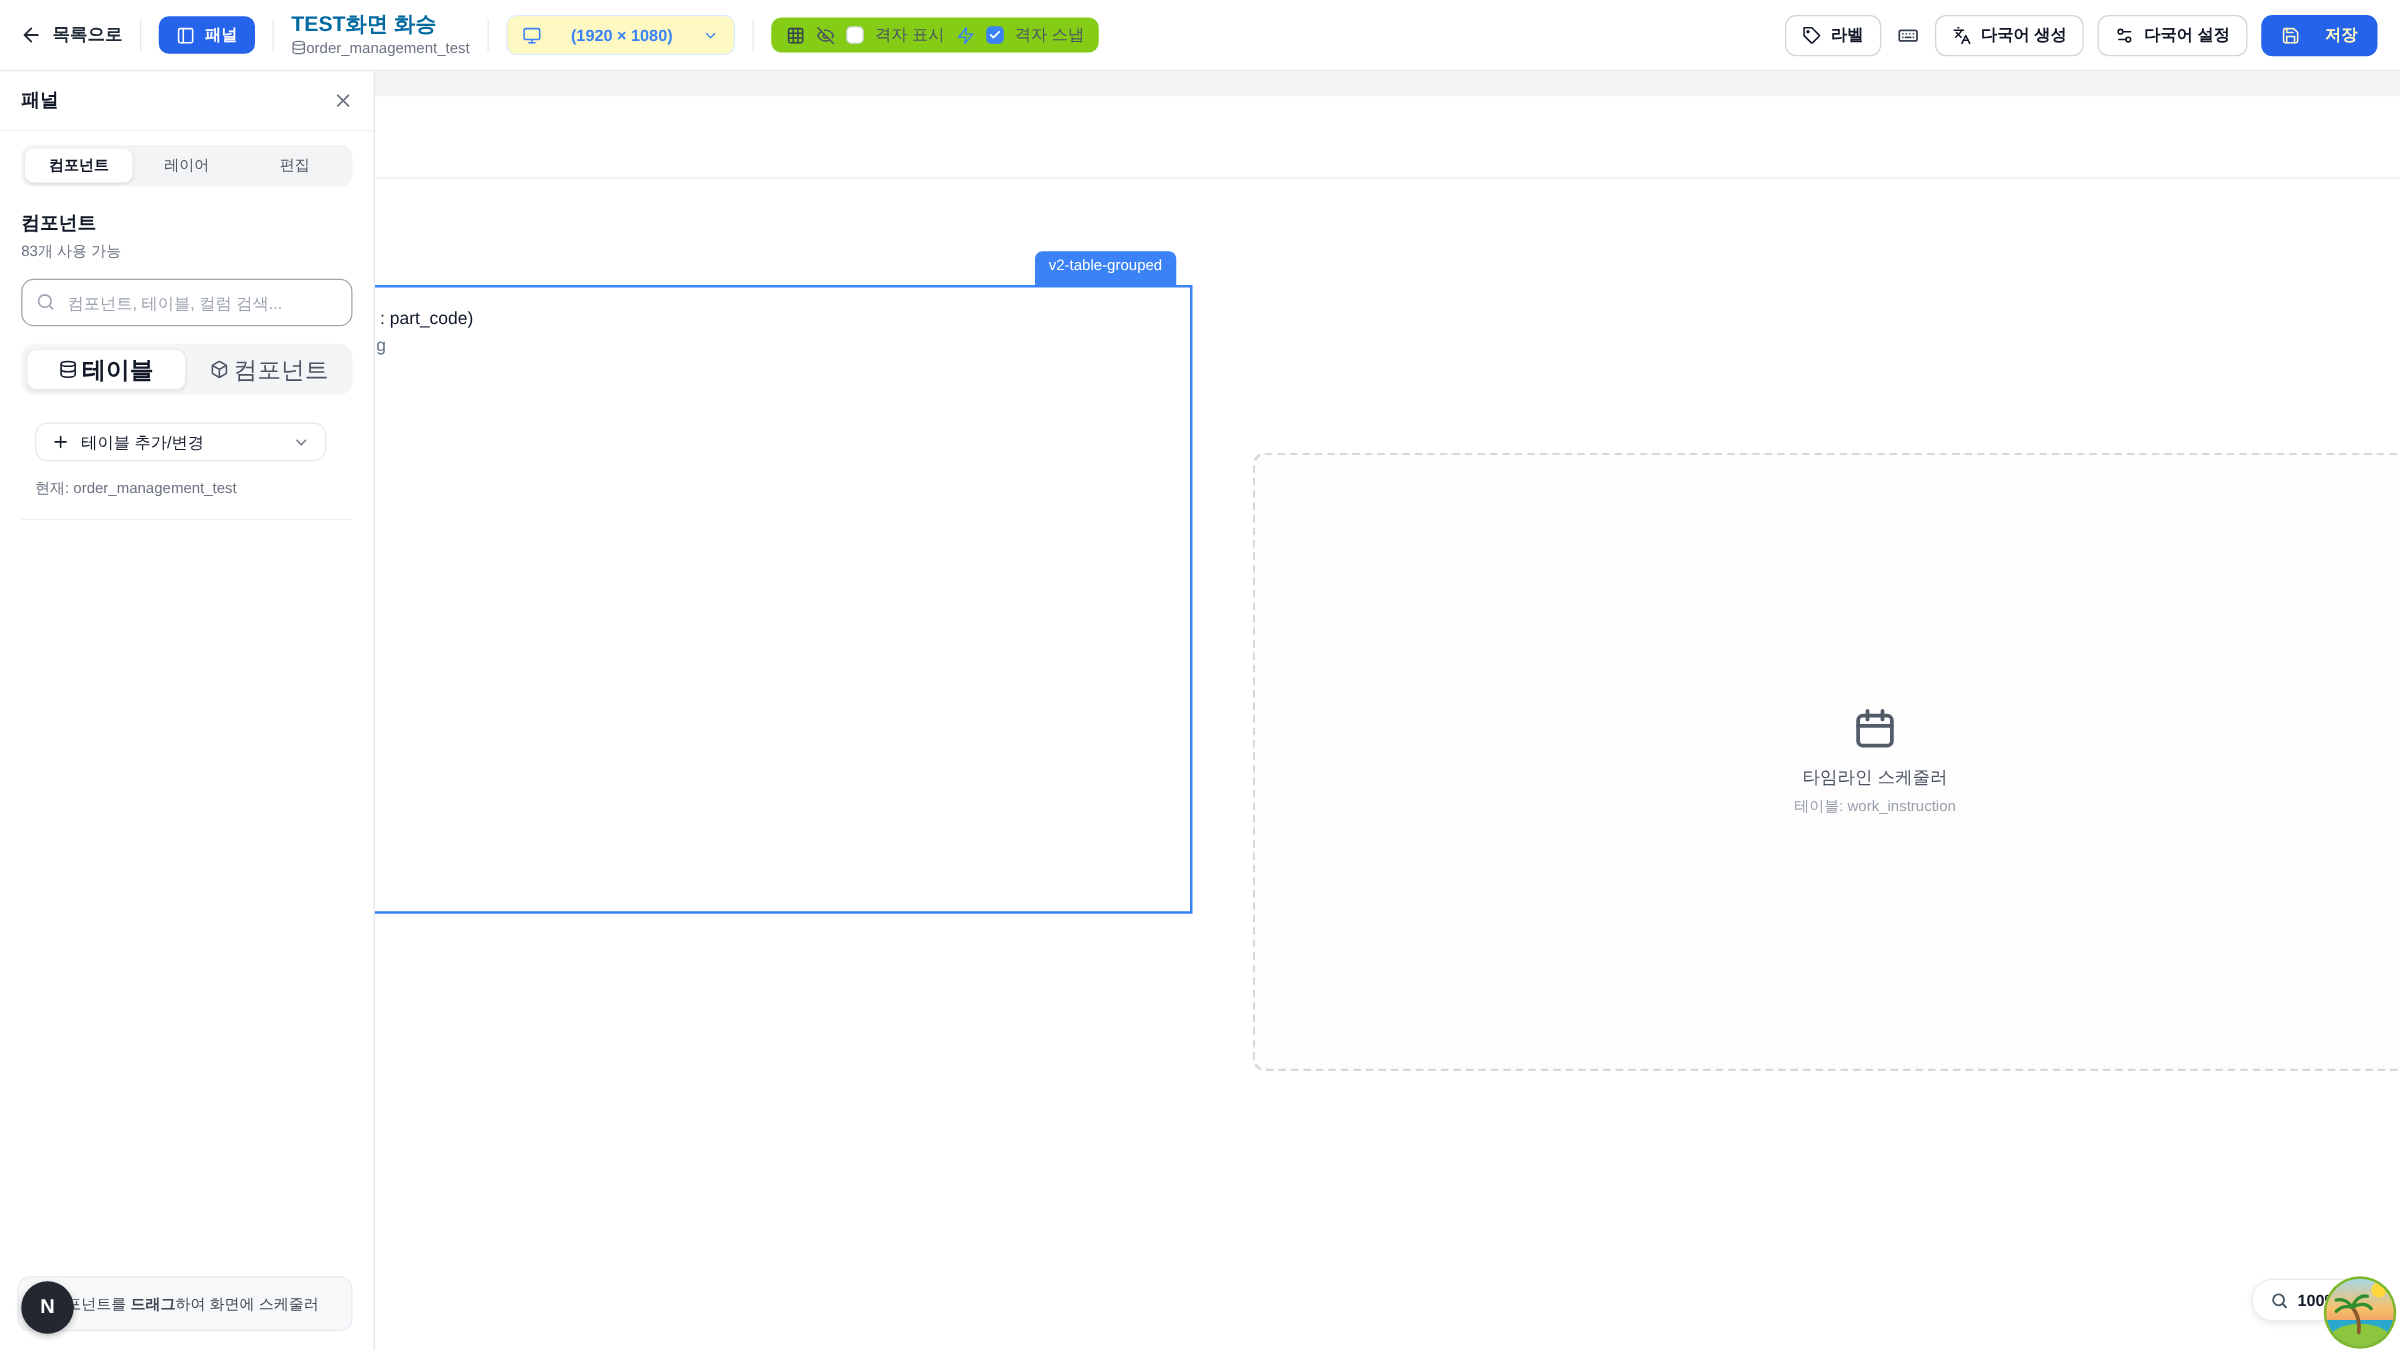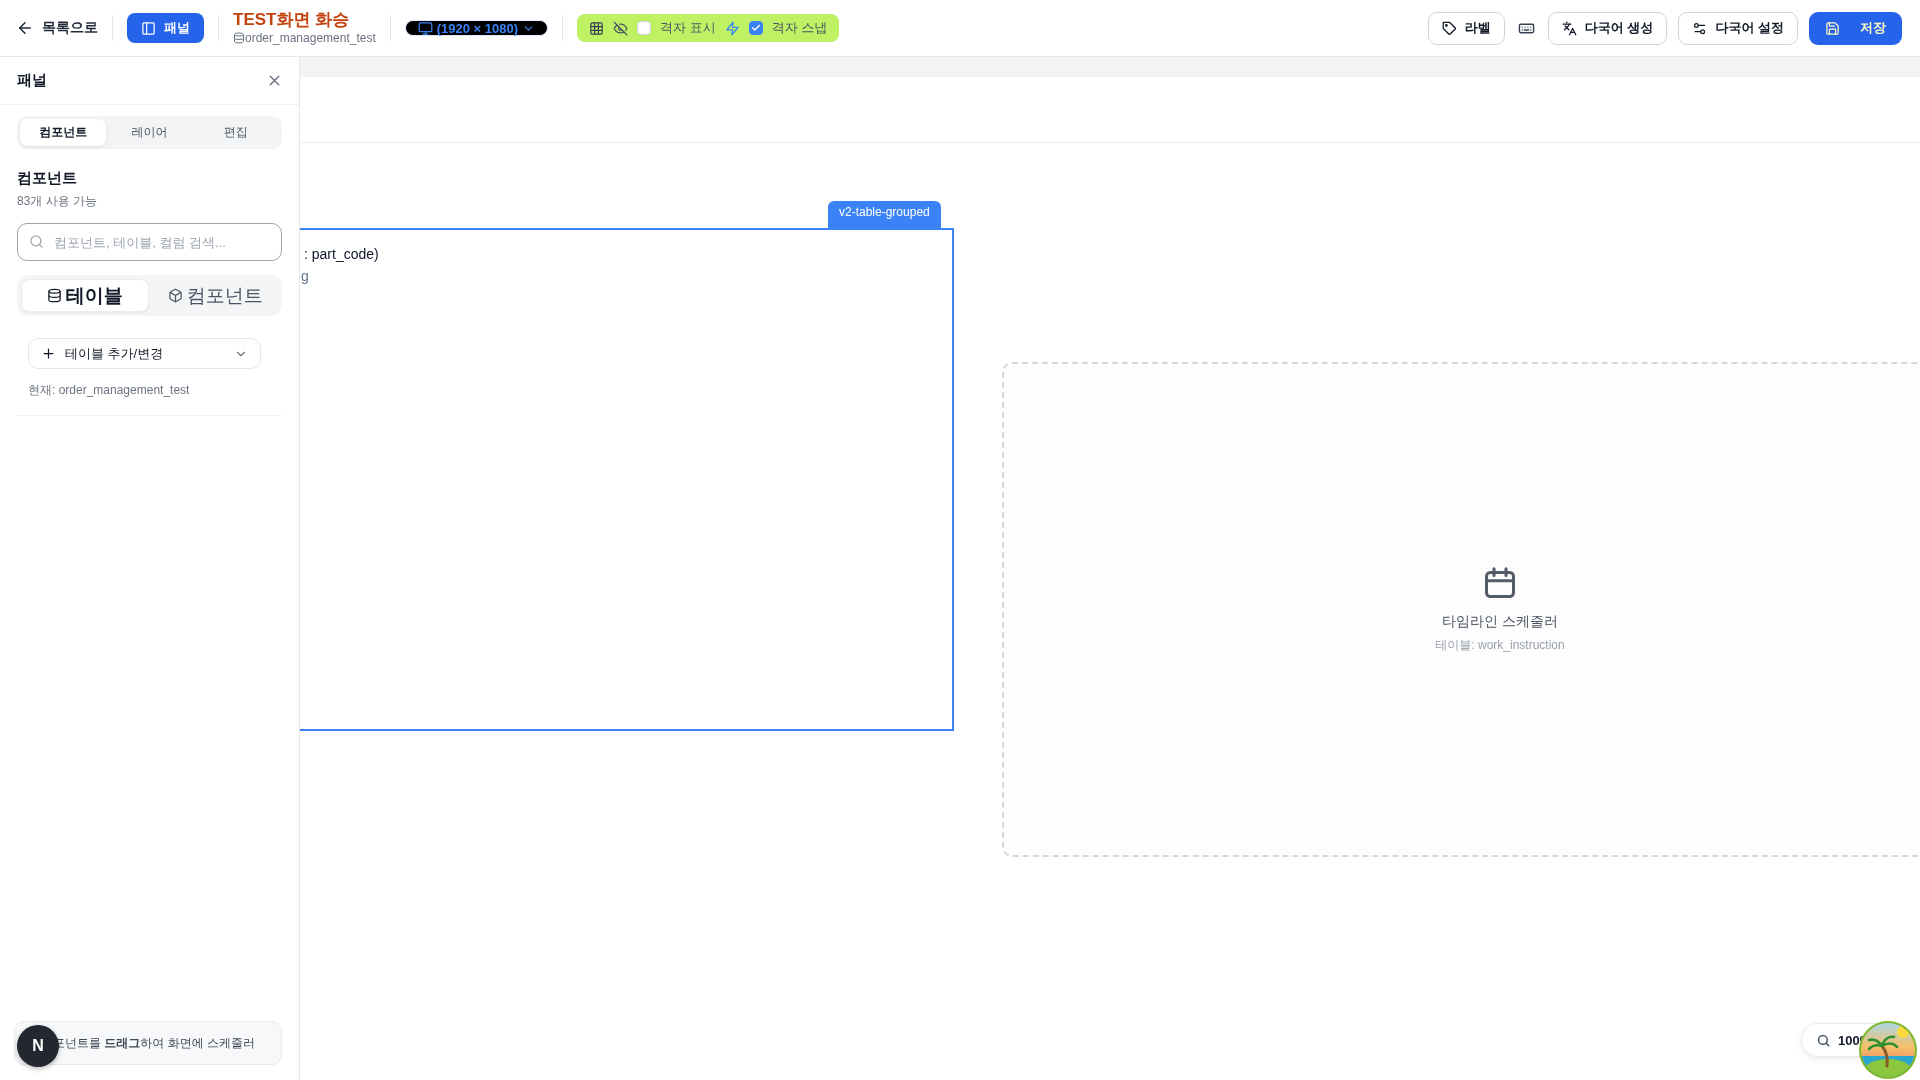--- a/index.html
+++ b/index.html
@@ -9,25 +9,25 @@
 
   
   .topbar{ position:fixed; left:0; top:0; width:1920px; height:57px; background:#fff;
     border-bottom:1px solid #e5e7eb; display:flex; align-items:center; padding:0 18px 0 16px; z-index:30;}
   .tb-left{ display:flex; align-items:center; gap:14px; }
   .vdiv{ width:1px; height:26px; background:#e5e7eb; }
   .back{ display:flex; align-items:center; gap:8px; color:#1f2937; font-size:14px; font-weight:600; cursor:pointer;justify-content:space-between;}
   .btn-blue{ display:flex; align-items:center; gap:8px; background:#2563eb; color:#fff;
     border:none; border-radius:8px; height:30px; padding:0 14px; font-size:13px; font-weight:600; cursor:pointer;}
   .title-block{ display:flex; flex-direction:column; justify-content:center; gap:2px; }
-  .title{ font-size:17px; font-weight:700; color:#c2410c; line-height:1.1;}
+  .title{ font-size:17px; font-weight:700; color:#0369a1; line-height:1.1;}
   .subtitle{ display:flex; align-items:center; gap:0; color:#6b7280; font-size:12px;}
-  .res-pill{ display:flex; align-items:center; gap:4px; background:#000000; border:1px solid #dbeafe;
-    color:#3b82f6; border-radius:8px; height:16px; padding:0 12px; font-size:13px; font-weight:600; cursor:pointer;}
-  .grid-pill{ display:flex; align-items:center; gap:9px; background:#bef264; border-radius:8px;
+  .res-pill{ display:flex; align-items:center; gap:24px; background:#fef9c3; border:1px solid #dbeafe;
+    color:#3b82f6; border-radius:8px; height:32px; padding:0 12px; font-size:13px; font-weight:600; cursor:pointer;}
+  .grid-pill{ display:flex; align-items:center; gap:9px; background:#84cc16; border-radius:8px;
     height:28px; padding:0 12px; color:#4b5563; font-size:13px;}
   .cbx{ width:14px; height:14px; border-radius:4px; border:1px solid #d1d5db; background:#fff; cursor:pointer;}
   .cbx.on{ background:#3b82f6; border-color:#3b82f6; display:flex; align-items:center; justify-content:center;}
   .tb-right{ margin-left:auto; display:flex; align-items:center; gap:11px; }
   .btn-ghost{ display:flex; align-items:center; gap:8px; background:#fff; border:1px solid #d1d5db;
     border-radius:9px; height:33px; padding:0 13px; font-size:13px; font-weight:600; color:#111827; cursor:pointer;}
   .icon-only{ border:none; background:transparent; padding:0 2px; color:#374151; cursor:pointer;}
   .btn-save{ display:flex; align-items:center; gap:20px; background:#2563eb; border:none; color:#fef9c3;
     border-radius:9px; height:33px; padding:0 16px; font-size:13px; font-weight:600; cursor:pointer;}
 

